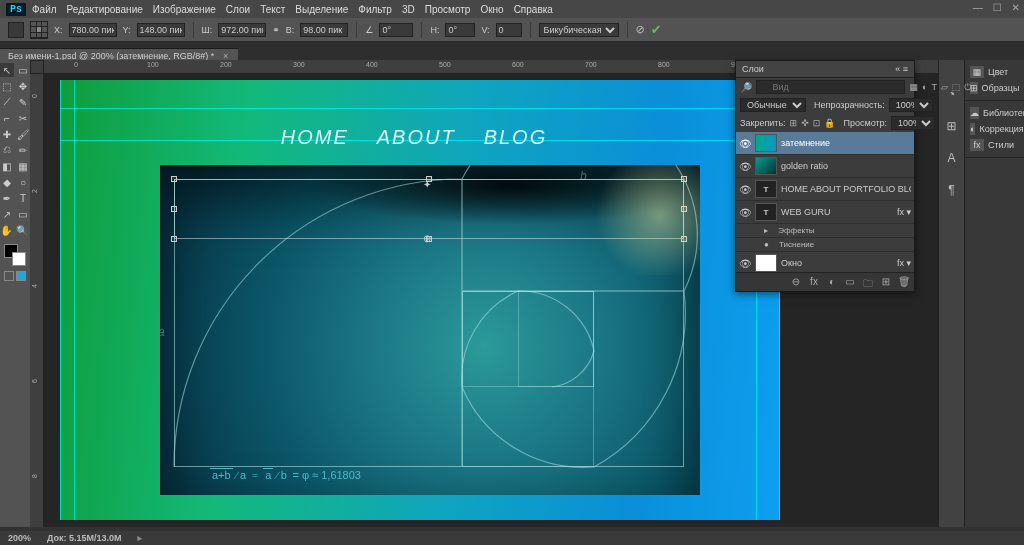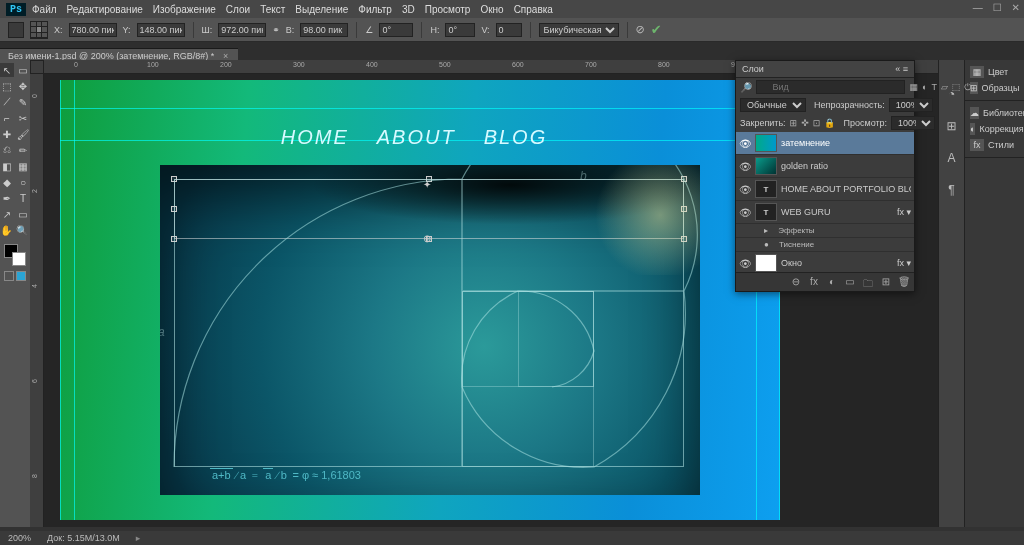--- a/index.html
+++ b/index.html
@@ -87,21 +87,21 @@
 .layerspanel .thumb.grad { background:linear-gradient(90deg,#0a8,#09c);}
 .layerspanel .thumb.sp { background:linear-gradient(135deg,#0a9a8a,#033);}
 .layerspanel .thumb.t { color:#ccc; font-weight:bold;}
 .layerspanel .thumb.wh { background:#fff;}
 .layerspanel .lname { flex:1; white-space:nowrap; overflow:hidden; font-size:9px;}
 .layerspanel .sub { padding-left:28px; font-size:8px; color:#bbb;}
 .layerspanel .ftr { display:flex; justify-content:flex-end; gap:4px; padding:3px; background:#363636; border-top:1px solid #222;}
 .layerspanel .ftr .fi { width:14px; height:12px; color:#aaa; text-align:center; font-size:10px; cursor:pointer;}
 
 
-.status { position:absolute; left:0; right:0; bottom:0; height:14px; background:#3a3a3a; display:flex; align-items:center; padding:0 8px; font-size:9px; color:#bbb; gap:16px;}
+.status { position:absolute; left:0; right:0; bottom:0; height:14px; background:#3a3a3a; display:flex; align-items:center; padding:0 8px; font-size:9px; color:#bbb; gap:16px;font-weight:bold;}
 .status .tri { color:#888; }
 
 svg.spiral { position:absolute; top:0; left:0; }
 </style>
 </head>
 <body>
 
 <div class="menubar">
   <span class="ps">Ps</span>
   <span class="mi">Файл</span>

